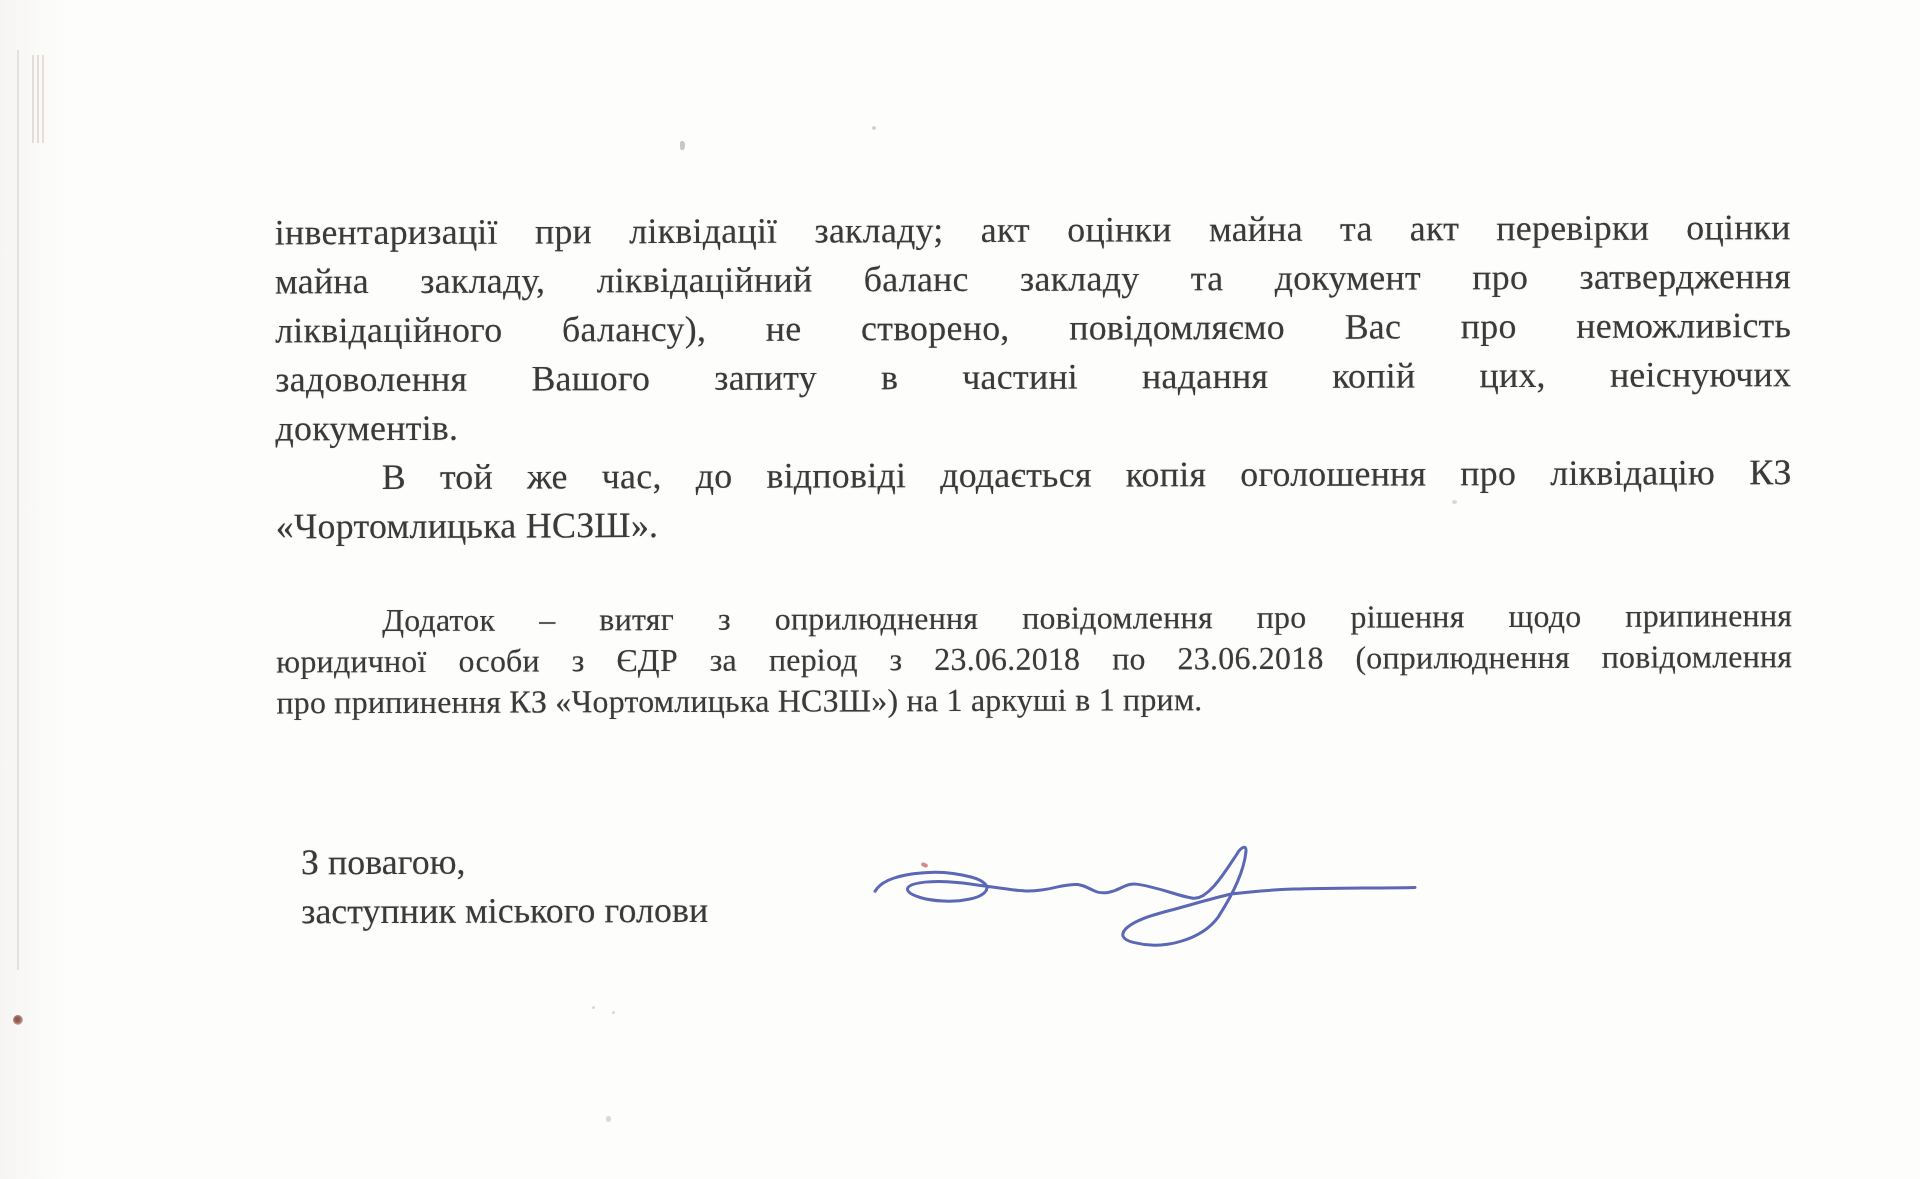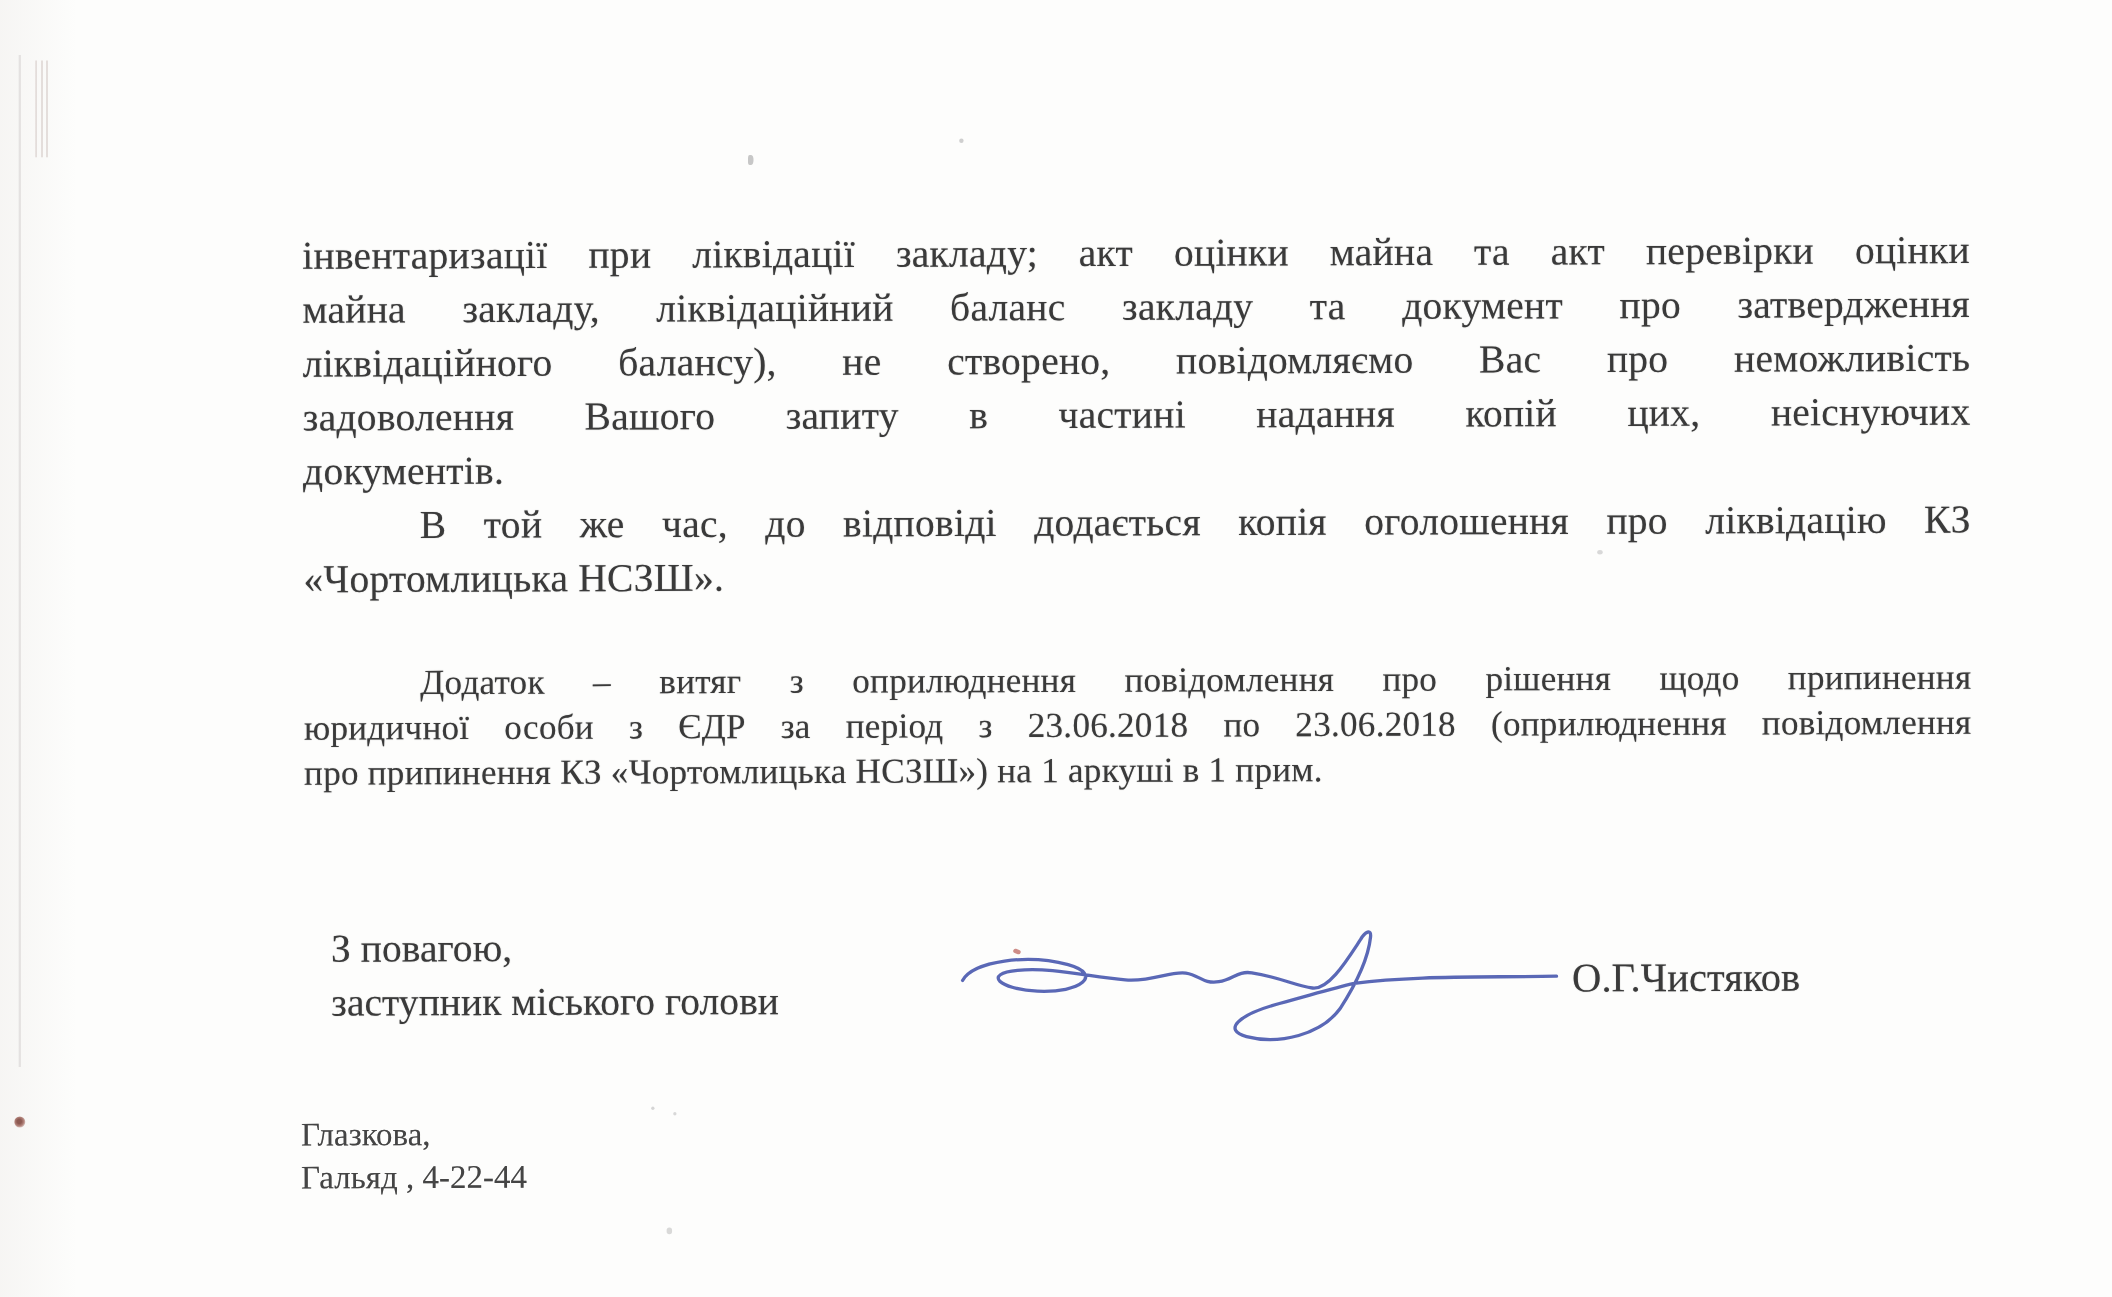--- a/index.html
+++ b/index.html
@@ -116,26 +116,21 @@
                C 300 56, 315 64, 330 66
                C 345 68, 362 40, 374 22
                C 378 15, 384 12, 383 20
                C 381 38, 370 62, 355 85
                C 338 108, 300 118, 270 110
                C 248 104, 262 90, 300 80
                C 330 72, 350 66, 368 62
                C 420 55, 480 57, 552 56" stroke="#4353ac"></path>
     </svg>
 
-    <div class="signer-name">О.Г.Чистяков</div>
 
-    <div class="footer-block">
-      <div>Глазкова,</div>
-      <div>Гальяд , 4-22-44</div>
-    </div>
 
   </div>
 
   <div class="artifact scanline-left"></div>
   <div class="artifact streaks-left"></div>
   <div class="artifact speck s1"></div>
   <div class="artifact speck s2"></div>
   <div class="artifact speck s3"></div>
   <div class="artifact speck s4"></div>
   <div class="artifact speck s5"></div>

